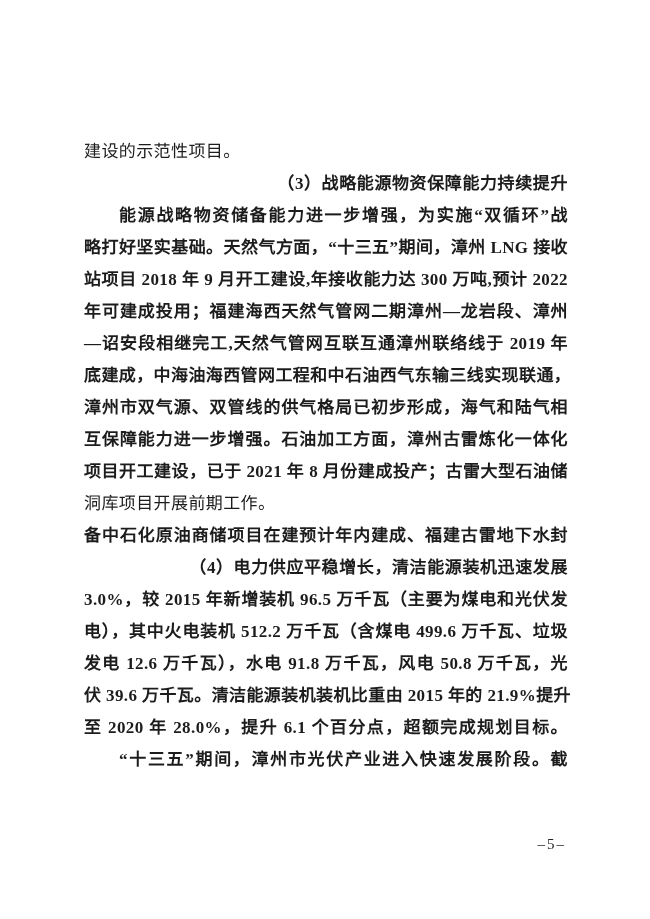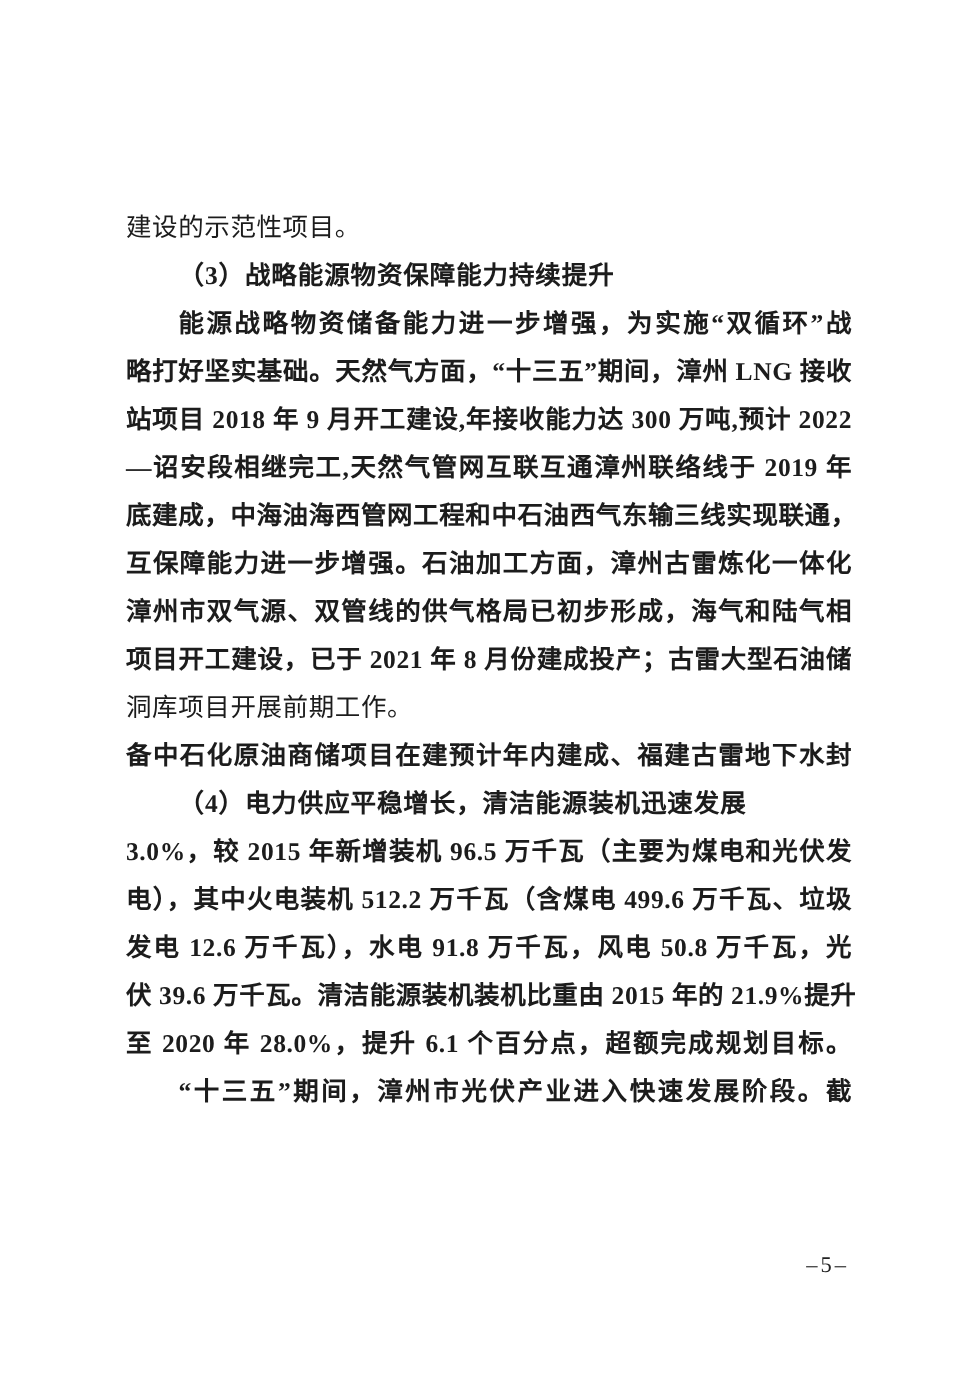--- a/index.html
+++ b/index.html
@@ -36,20 +36,21 @@
     text-align-last: justify;
     font-weight: bold;
     -moz-text-align-last: justify;
   }
   .line.indent {
     text-indent: 35px;
   }
   .line.heading {
     font-weight: bold;
     letter-spacing: 0.6px;
+    text-align: right;
   }
   .page-number {
     position: absolute;
     top: 810px;
     right: 84px;
     font-size: 15px;
     line-height: 20px;
     letter-spacing: 2px;
     color: #222222;
   }
@@ -57,24 +58,25 @@
 </head>
 <body>
 
 <div class="page">
   <div class="text-block">
       <div class="line">建设的示范性项目。</div>
       <div class="line heading indent">（3）战略能源物资保障能力持续提升</div>
       <div class="line indent justify">能源战略物资储备能力进一步增强，为实施“双循环”战</div>
       <div class="line justify">略打好坚实基础。天然气方面，“十三五”期间，漳州 LNG 接收</div>
       <div class="line justify">站项目 2018 年 9 月开工建设,年接收能力达 300 万吨,预计 2022</div>
+      <div class="line justify">年可建成投用；福建海西天然气管网二期漳州—龙岩段、漳州</div>
       <div class="line justify">—诏安段相继完工,天然气管网互联互通漳州联络线于 2019 年</div>
       <div class="line justify">底建成，中海油海西管网工程和中石油西气东输三线实现联通，</div>
+      <div class="line justify">漳州市双气源、双管线的供气格局已初步形成，海气和陆气相</div>
       <div class="line justify">互保障能力进一步增强。石油加工方面，漳州古雷炼化一体化</div>
-      <div class="line justify">漳州市双气源、双管线的供气格局已初步形成，海气和陆气相</div>
       <div class="line justify">项目开工建设，已于 2021 年 8 月份建成投产；古雷大型石油储</div>
       <div class="line">洞库项目开展前期工作。</div>
       <div class="line justify">备中石化原油商储项目在建预计年内建成、福建古雷地下水封</div>
       <div class="line heading indent">（4）电力供应平稳增长，清洁能源装机迅速发展</div>
       <div class="line justify">3.0%，较 2015 年新增装机 96.5 万千瓦（主要为煤电和光伏发</div>
       <div class="line justify">电），其中火电装机 512.2 万千瓦（含煤电 499.6 万千瓦、垃圾</div>
       <div class="line justify">发电 12.6 万千瓦），水电 91.8 万千瓦，风电 50.8 万千瓦，光</div>
       <div class="line justify">伏 39.6 万千瓦。清洁能源装机装机比重由 2015 年的 21.9%提升</div>
       <div class="line justify">至 2020 年 28.0%，提升 6.1 个百分点，超额完成规划目标。</div>
       <div class="line indent justify">“十三五”期间，漳州市光伏产业进入快速发展阶段。截</div>

